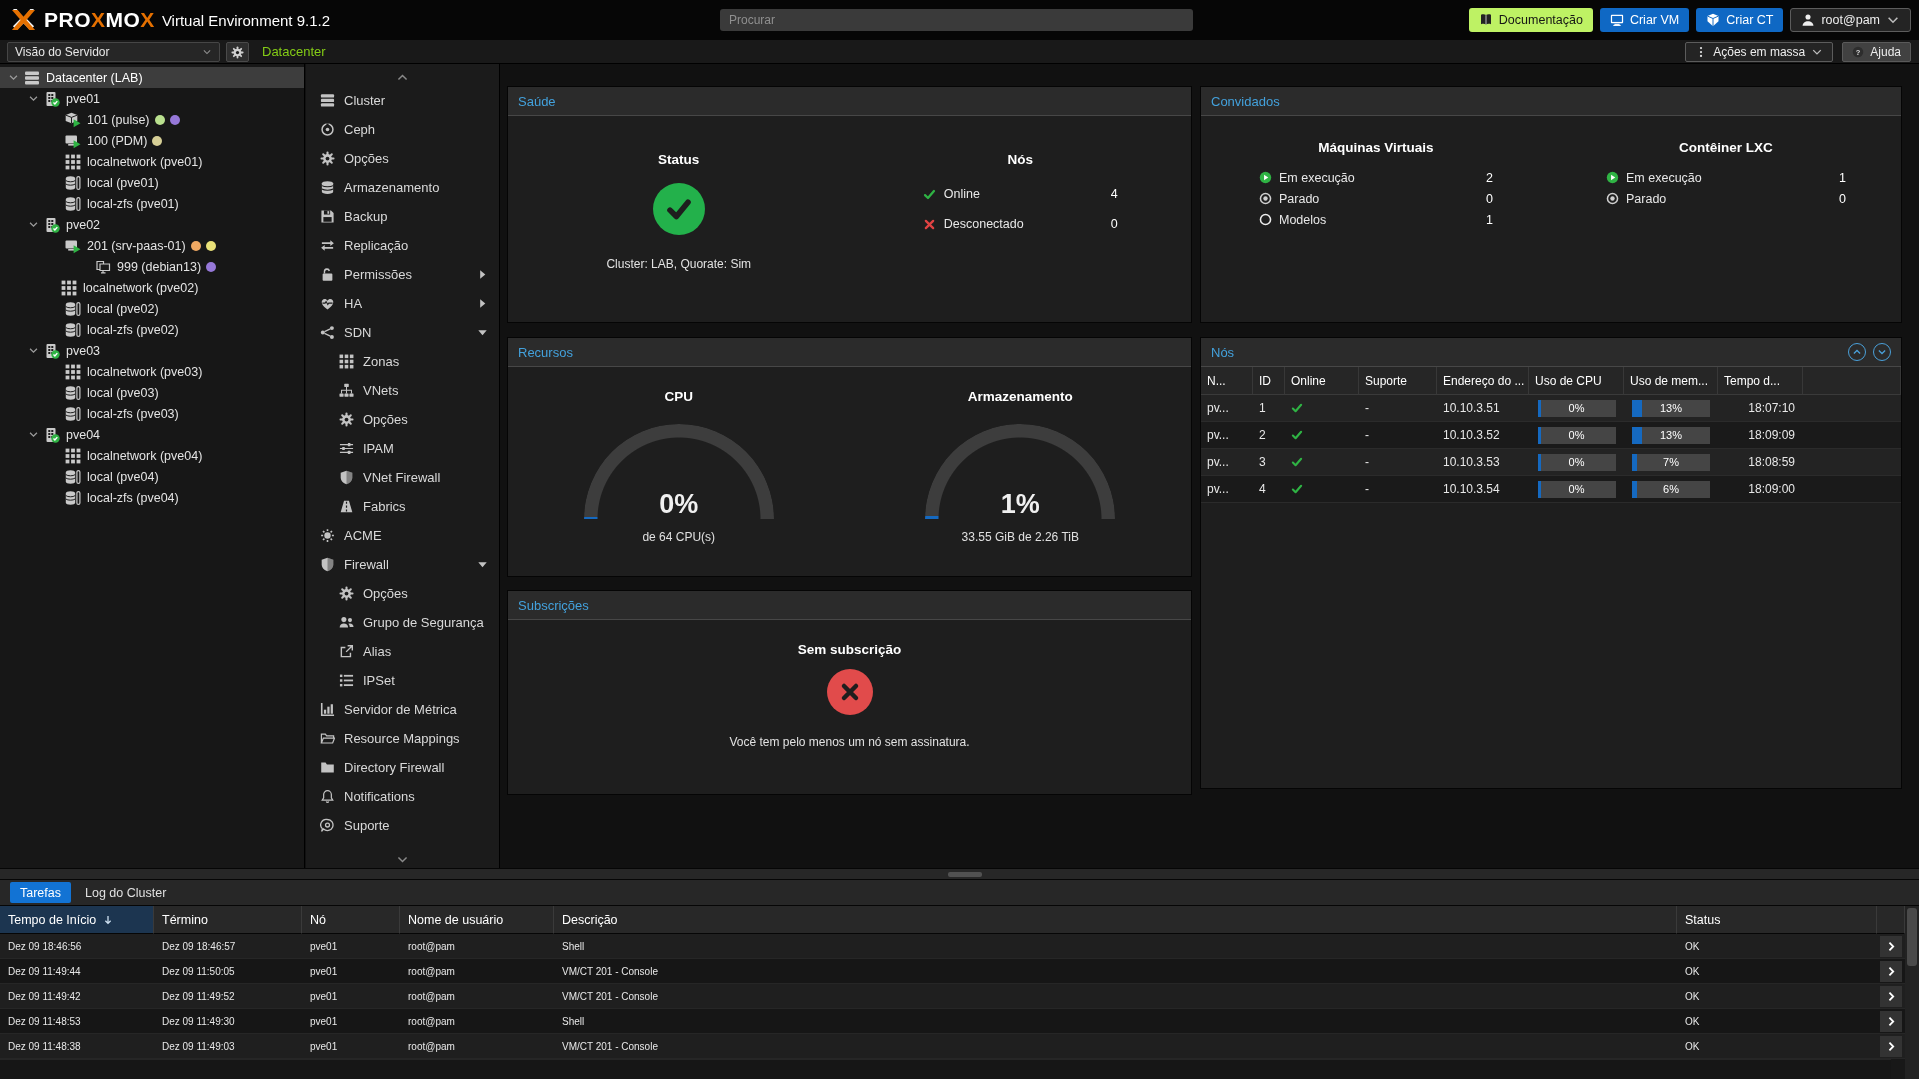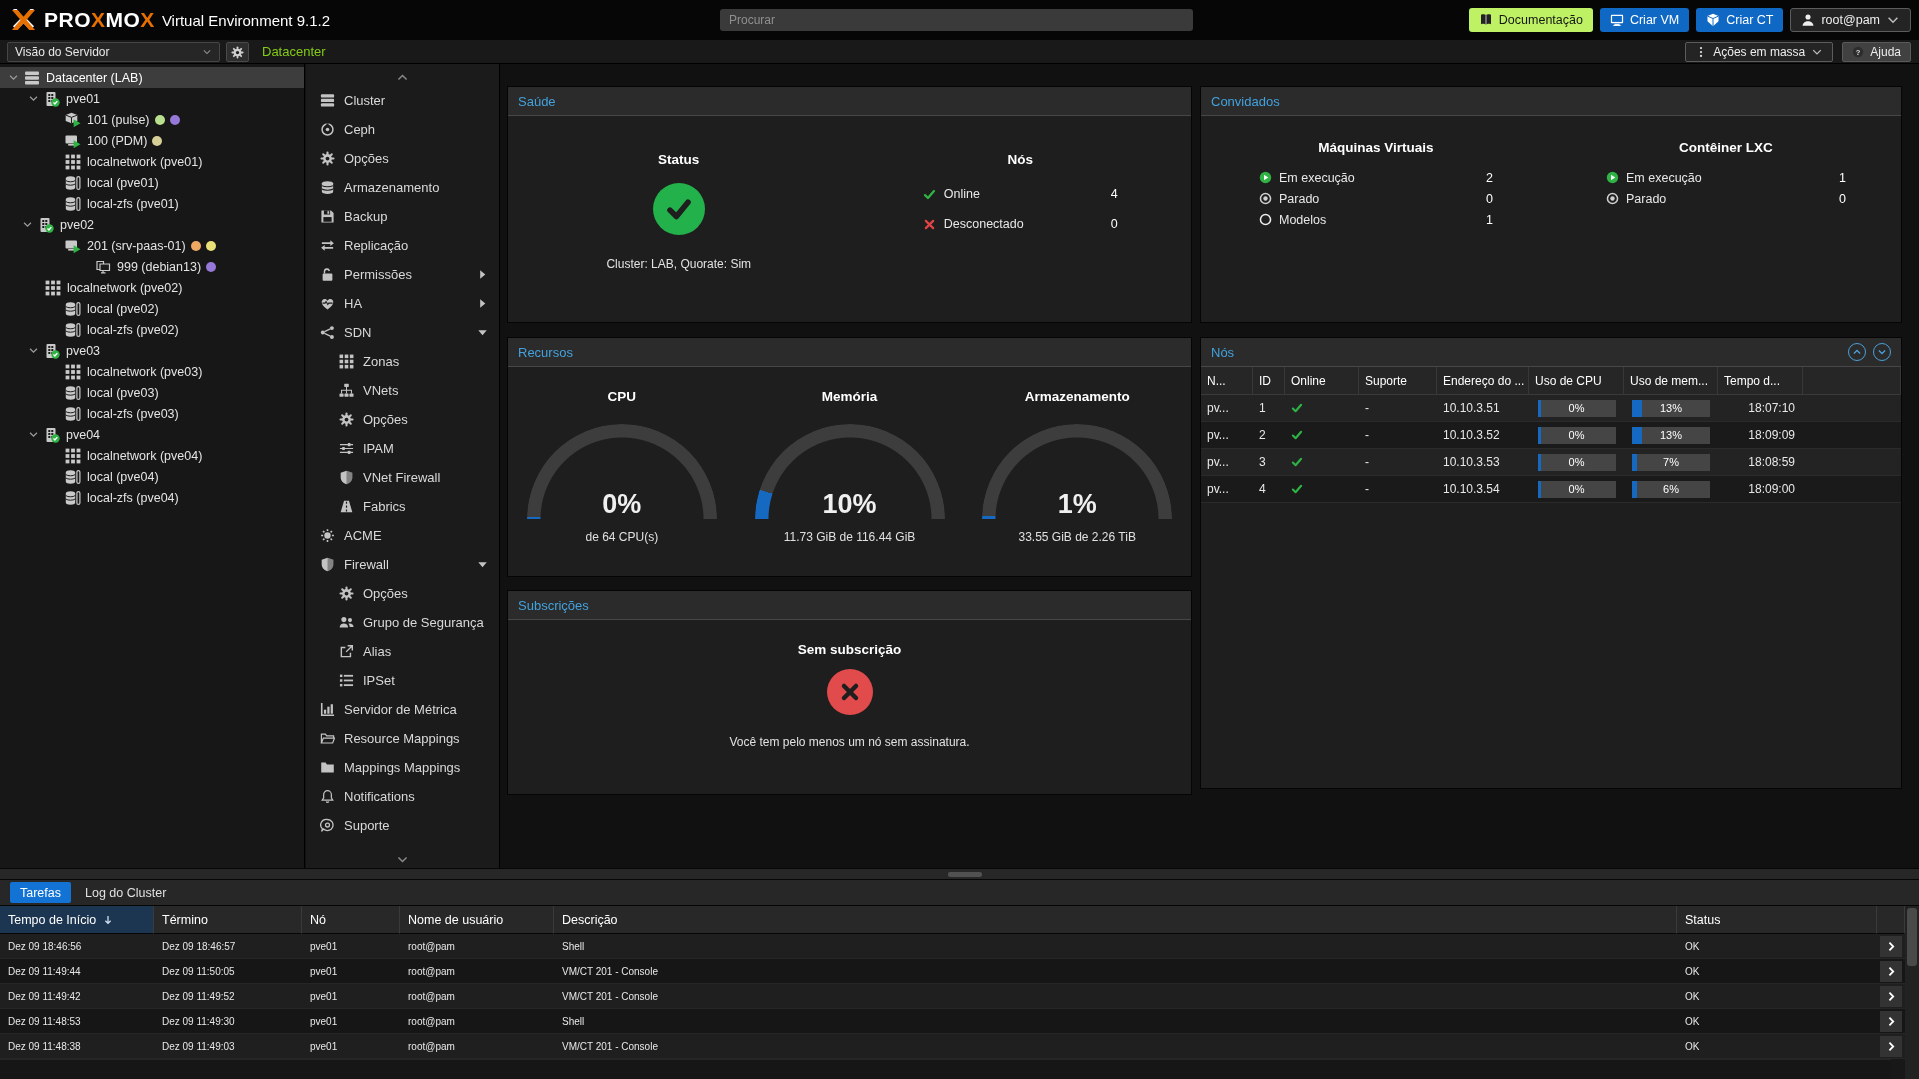--- a/index.html
+++ b/index.html
@@ -350,21 +350,21 @@
     <div class="trow" style="padding-left: 62px;">
       <span class="ic ticon">
         <svg viewBox="0 0 16 16" fill="currentColor">
           <path d="M0.8 3.2c0-1.2 2.1-2 4.7-2s4.7.8 4.7 2v9.6c0 1.2-2.1 2-4.7 2s-4.7-.8-4.7-2z"></path>
           <path d="M0.8 5.6c1.1.8 2.8 1.2 4.7 1.2s3.6-.4 4.7-1.2M0.8 9c1.1.8 2.8 1.2 4.7 1.2S9.1 9.8 10.2 9" stroke="#1b1b1b" stroke-width="1" fill="none"></path>
           <rect x="11.9" y="1.6" width="3" height="12.8" rx="1.5" fill="none" stroke="currentColor" stroke-width="1.2"></rect>
         </svg>
       </span>
       <span>local-zfs (pve01)</span>
     </div>
-    <div class="trow" style="padding-left: 20px;">
+    <div class="trow" style="padding-left: 26px;">
       <span class="ic tcaret">
         <svg viewBox="0 0 16 16" fill="none" stroke="currentColor" stroke-width="1.8">
           <path d="M3 5.5l5 5 5-5"></path>
         </svg>
       </span>
       <span class="ic ticon">
         <svg viewBox="0 0 16 16">
           <rect x="2.5" y="1" width="9" height="14" rx="1" fill="currentColor"></rect>
           <g fill="#1b1b1b">
             <rect x="4.3" y="3" width="2" height="2"></rect>
@@ -396,21 +396,21 @@
       <span class="ic ticon">
         <svg viewBox="0 0 16 16" fill="none" stroke="currentColor" stroke-width="1.2">
           <path d="M2 2.5h6.5v8H2z"></path>
           <path d="M5 5h9.5v6.5H5z" fill="#1b1b1b"></path>
           <path d="M8 11.5v2M6 13.8h4.5"></path>
         </svg>
       </span>
       <span>999 (debian13)</span>
       <span class="tdot" style="background: rgb(150, 120, 216);"></span>
     </div>
-    <div class="trow" style="padding-left: 42px;">
+    <div class="trow" style="padding-left: 58px;">
       <span class="ic ticon">
         <svg viewBox="0 0 16 16" fill="currentColor">
           <rect x="0.6" y="0.6" width="3.8" height="3.8"></rect>
           <rect x="6.1" y="0.6" width="3.8" height="3.8"></rect>
           <rect x="11.6" y="0.6" width="3.8" height="3.8"></rect>
           <rect x="0.6" y="6.1" width="3.8" height="3.8"></rect>
           <rect x="6.1" y="6.1" width="3.8" height="3.8"></rect>
           <rect x="11.6" y="6.1" width="3.8" height="3.8"></rect>
           <rect x="0.6" y="11.6" width="3.8" height="3.8"></rect>
           <rect x="6.1" y="11.6" width="3.8" height="3.8"></rect>
@@ -838,21 +838,21 @@
           </svg>
         </span>
         <span>Resource Mappings</span>
       </div>
       <div class="mitem">
         <span class="ic ">
           <svg viewBox="0 0 16 16" fill="currentColor">
             <path d="M1.3 2.7h4.6l1.5 2h7.3v8.6H1.3z"></path>
           </svg>
         </span>
-        <span>Mappings Mappings</span>
+        <span>Directory Firewall</span>
       </div>
       <div class="mitem">
         <span class="ic ">
           <svg viewBox="0 0 16 16" fill="none" stroke="currentColor" stroke-width="1.3">
             <path d="M8 1.8a4.1 4.1 0 0 1 4.1 4.1v3.6l1.5 2.4H2.4l1.5-2.4V5.9A4.1 4.1 0 0 1 8 1.8z"></path>
             <path d="M6.7 13.4a1.4 1.4 0 0 0 2.6 0"></path>
           </svg>
         </span>
         <span>Notifications</span>
       </div>
@@ -983,28 +983,20 @@
   <div class="panel" style="left:6px;top:273px;width:685px;height:240px">
     <div class="phd">Recursos</div>
     <div class="pbody gaugerow" id="gauges">
         <div class="gwrap">
           <div class="h6">CPU</div>
           <div class="gauge">
             <div class="garc" style="--a: 1.4400000000000002deg;"></div>
             <div class="gval">0%</div>
           </div>
           <div class="gsub">de 64 CPU(s)</div>
-        </div>
-        <div class="gwrap">
-          <div class="h6">Memória</div>
-          <div class="gauge">
-            <div class="garc" style="--a: 18deg;"></div>
-            <div class="gval">10%</div>
-          </div>
-          <div class="gsub">11.73 GiB de 116.44 GiB</div>
         </div>
         <div class="gwrap">
           <div class="h6">Armazenamento</div>
           <div class="gauge">
             <div class="garc" style="--a: 1.8deg;"></div>
             <div class="gval">1%</div>
           </div>
           <div class="gsub">33.55 GiB de 2.26 TiB</div>
         </div>
       </div>

